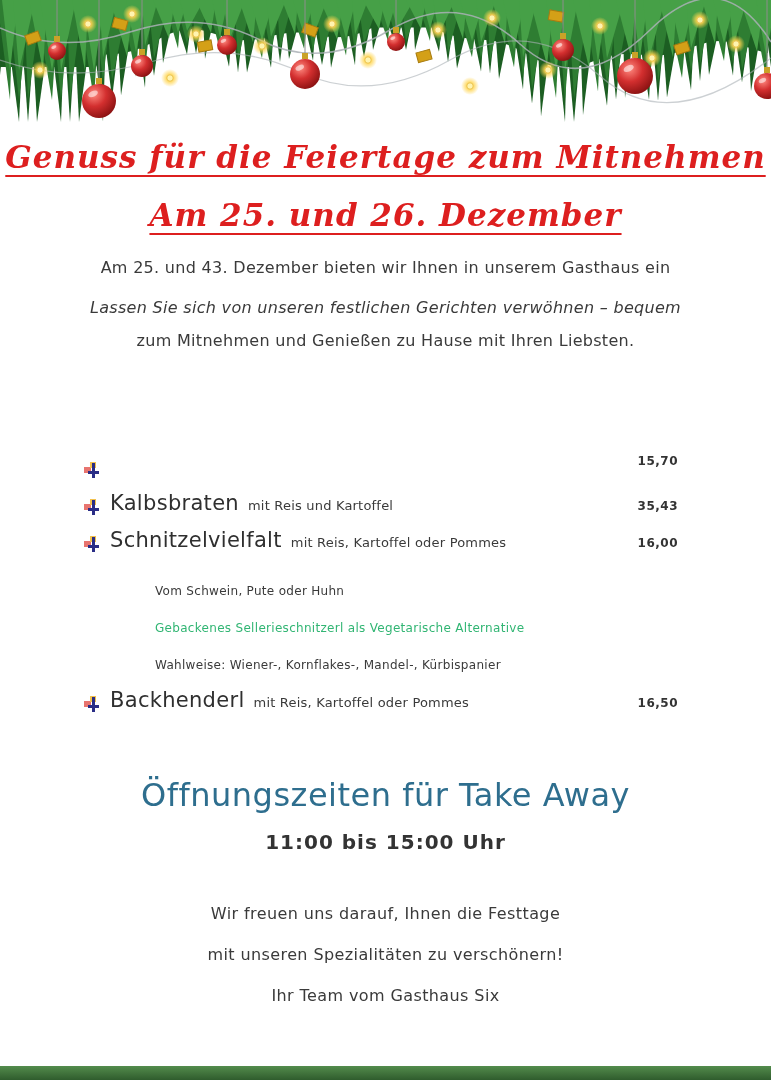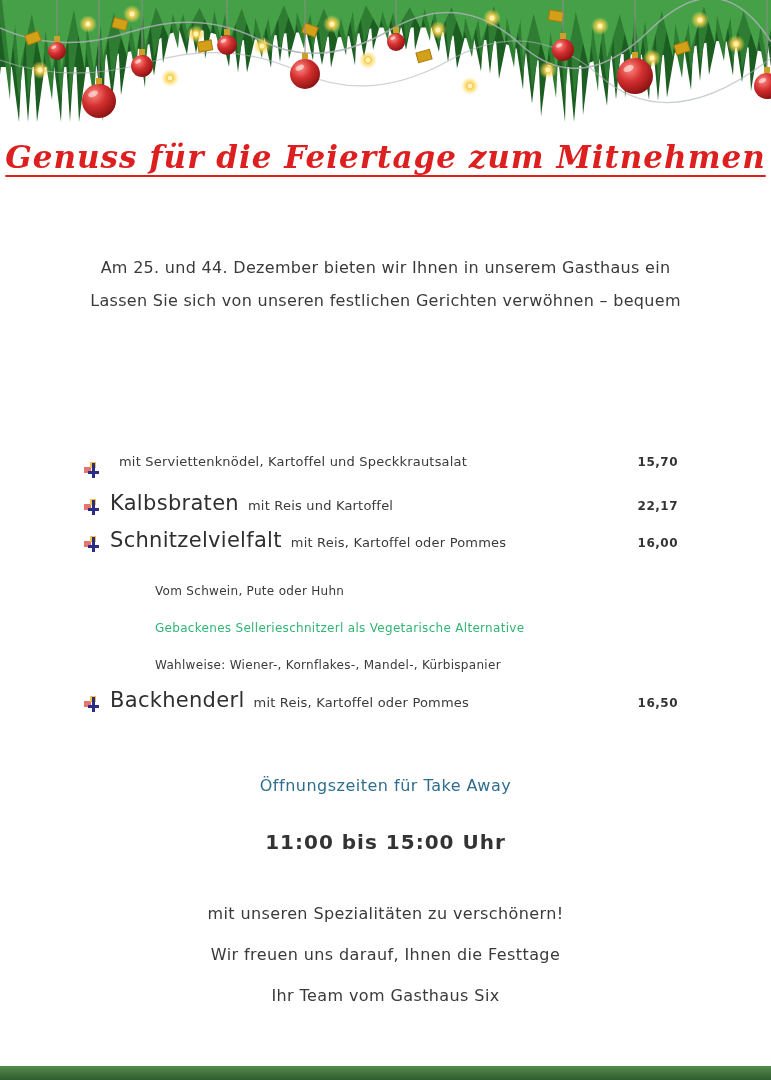--- a/index.html
+++ b/index.html
@@ -14,39 +14,39 @@
     position:absolute;left:0;width:771px;text-align:center;
     font-family:"DejaVu Serif",serif;font-style:italic;font-weight:bold;
     font-size:31px;letter-spacing:1px;color:#dd1f1f;
     text-decoration:underline;text-decoration-thickness:2px;text-underline-offset:7px;
   }
   .title1{top:139px;}
   .title2{top:197px;}
   
   .intro{position:absolute;top:251px;left:0;width:771px;text-align:center;
     font-size:16px;letter-spacing:.3px;line-height:33px;color:#3a3a3a;}
-  .intro .para2{}
+  .intro .para2{margin-top:7px;font-style:italic;}
   
   .menu{position:absolute;top:454px;left:84px;width:594px;}
   .menu-row{display:flex;align-items:baseline;white-space:nowrap;height:30px;margin-bottom:7px;}
   .bullet{position:relative;width:16px;height:18px;flex:0 0 16px;margin-right:10px;top:2px;align-self:center;}
   .bullet i{position:absolute;display:block;}
   .bullet .b-pink{left:0;top:5px;width:7px;height:6px;background:#e8746f;}
   .bullet .b-gold{left:6px;top:0;width:6px;height:6px;background:#f2c14e;}
   .bullet .b-vert{left:8px;top:1px;width:3px;height:15px;background:#2a2d86;}
   .bullet .b-horz{left:4px;top:9px;width:11px;height:3px;background:#2a2d86;}
   .item-name{font-size:21px;letter-spacing:.3px;color:#2f2f2f;}
   .item-desc{font-size:13px;letter-spacing:.2px;margin-left:9px;color:#3a3a3a;}
   .item-price{margin-left:auto;font-size:12px;font-weight:600;letter-spacing:.5px;color:#333;}
   .notes{margin:15px 0 4px 71px;}
   .note{font-size:12px;letter-spacing:.3px;line-height:37px;white-space:nowrap;color:#3a3a3a;}
   .note.green{color:#31b573;}
   
   .hours-title{position:absolute;top:776px;left:0;width:771px;text-align:center;
-    font-size:16px;letter-spacing:.5px;color:#2e6e8e;}
+    font-size:32px;letter-spacing:.5px;color:#2e6e8e;}
   .hours-time{position:absolute;top:830px;left:0;width:771px;text-align:center;
     font-size:20px;font-weight:600;letter-spacing:1px;color:#333;}
   
   .footer{position:absolute;top:893px;left:0;width:771px;text-align:center;
     font-size:16px;letter-spacing:.4px;line-height:41px;color:#3a3a3a;}
   .bottom-strip{position:absolute;left:0;right:0;bottom:0;height:14px;
     background:linear-gradient(#538c4c,#2f5c2d);}
 </style>
 </head>
 <body>
@@ -309,49 +309,50 @@
       <rect x="632" y="52" width="6" height="6" fill="#c9a227"></rect>
       <circle cx="635" cy="76" r="18" fill="url(#gBall)"></circle>
       <ellipse cx="628.7" cy="68.44" rx="5.3999999999999995" ry="3.06" fill="#ffffff" opacity="0.55" transform="rotate(-25 628.7 68.44)"></ellipse>
       <line x1="767" y1="0" x2="767" y2="73" stroke="#8d8d8d" stroke-width="1"></line>
       <rect x="764" y="67" width="6" height="6" fill="#c9a227"></rect>
       <circle cx="767" cy="86" r="13" fill="url(#gBall)"></circle>
       <ellipse cx="762.45" cy="80.54" rx="3.9" ry="2.21" fill="#ffffff" opacity="0.55" transform="rotate(-25 762.45 80.54)"></ellipse>
     </svg>
 
   <div class="title title1">Genuss für die Feiertage zum Mitnehmen</div>
+  <div class="title title2">Am 25. und 26. Dezember</div>
 
   <div class="intro">
-    <div>Am 25. und 44. Dezember bieten wir Ihnen in unserem Gasthaus ein</div>
+    <div>Am 25. und 43. Dezember bieten wir Ihnen in unserem Gasthaus ein</div>
     <div class="para2">Lassen Sie sich von unseren festlichen Gerichten verwöhnen – bequem</div>
+    <div>zum Mitnehmen und Genießen zu Hause mit Ihren Liebsten.</div>
   </div>
 
   <div class="menu">
 
     <div class="menu-row">
       <span class="bullet">
           <i class="b-pink"></i>
           <i class="b-gold"></i>
           <i class="b-vert"></i>
           <i class="b-horz"></i>
         </span>
-      <span class="item-desc">mit Serviettenknödel, Kartoffel und Speckkrautsalat</span>
       <span class="item-price">15,70</span>
     </div>
 
     <div class="menu-row">
       <span class="bullet">
           <i class="b-pink"></i>
           <i class="b-gold"></i>
           <i class="b-vert"></i>
           <i class="b-horz"></i>
         </span>
       <span class="item-name">Kalbsbraten</span>
       <span class="item-desc">mit Reis und Kartoffel</span>
-      <span class="item-price">22,17</span>
+      <span class="item-price">35,43</span>
     </div>
 
     <div class="menu-row">
       <span class="bullet">
           <i class="b-pink"></i>
           <i class="b-gold"></i>
           <i class="b-vert"></i>
           <i class="b-horz"></i>
         </span>
       <span class="item-name">Schnitzelvielfalt</span>
@@ -376,19 +377,19 @@
       <span class="item-desc">mit Reis, Kartoffel oder Pommes</span>
       <span class="item-price">16,50</span>
     </div>
 
   </div>
 
   <div class="hours-title">Öffnungszeiten für Take Away</div>
   <div class="hours-time">11:00 bis 15:00 Uhr</div>
 
   <div class="footer">
+    <div>Wir freuen uns darauf, Ihnen die Festtage</div>
     <div>mit unseren Spezialitäten zu verschönern!</div>
-    <div>Wir freuen uns darauf, Ihnen die Festtage</div>
     <div>Ihr Team vom Gasthaus Six</div>
   </div>
 
   <div class="bottom-strip"></div>
 </div>
 
 </body></html>

